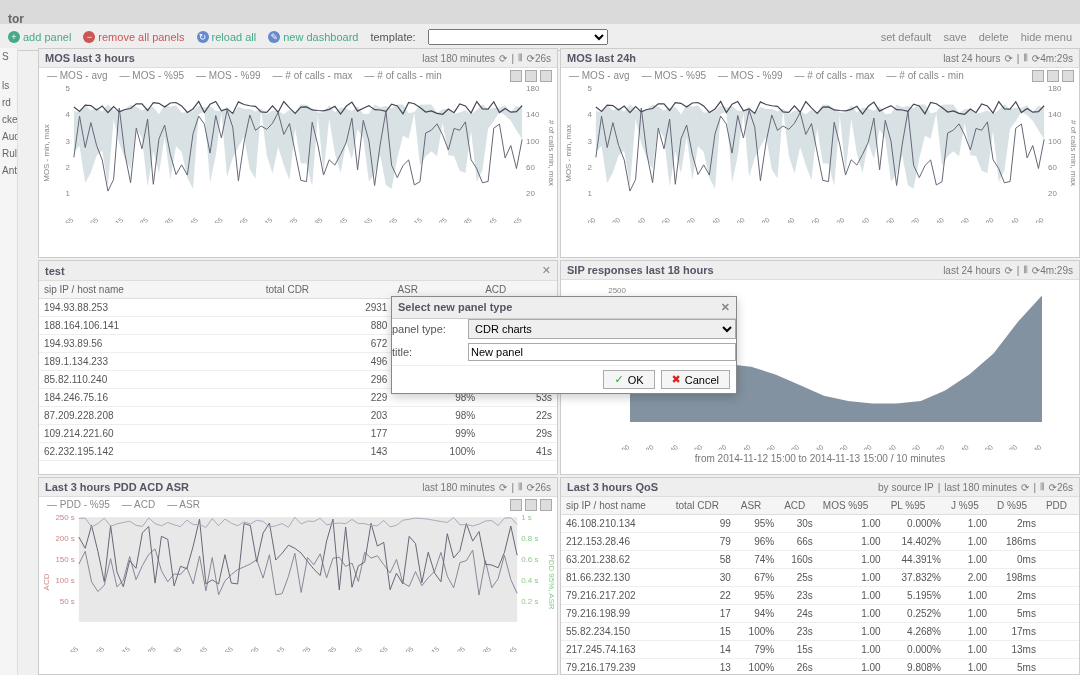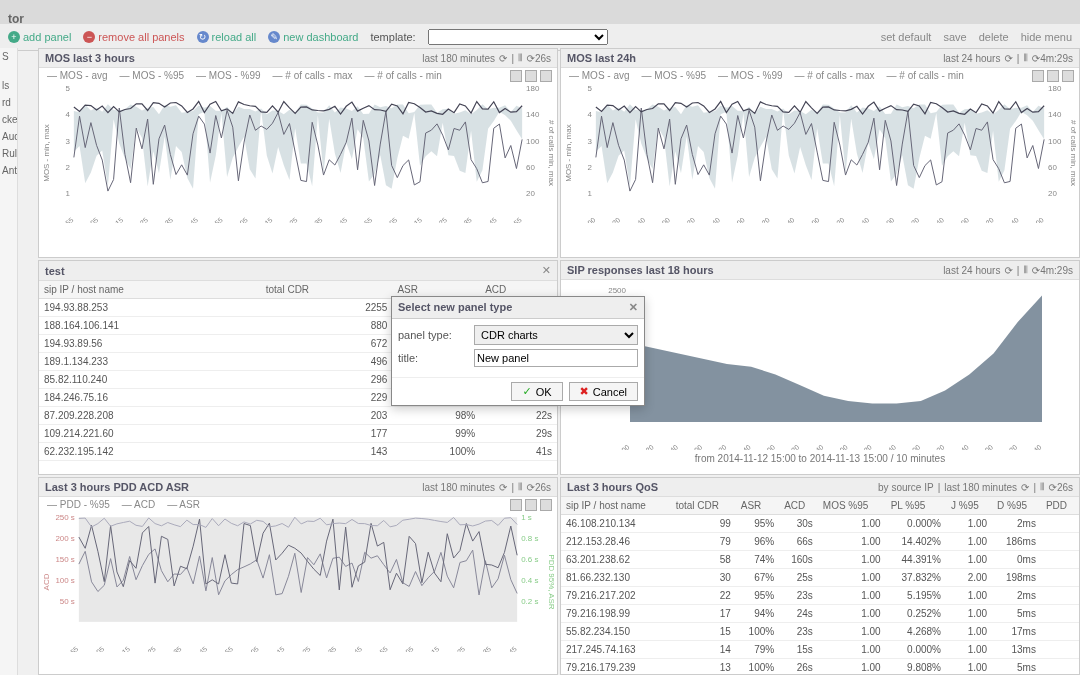--- a/index.html
+++ b/index.html
@@ -28,23 +28,23 @@
 svg { display: block; }
 .table { width: 100%; border-collapse: collapse; font-size: 10px; }
 .table th { background: #f5f5f5; padding: 3px 5px; text-align: left; border-bottom: 1px solid #ddd; color: #666; font-weight: normal; }
 .table td { padding: 3px 5px; border-bottom: 1px solid #eee; }
 .table td.num { text-align: right; }
 .close-btn { cursor: pointer; color: #888; font-size: 11px; }
 .mini-icon { width: 12px; height: 12px; display: inline-block; background: #ddd; border: 1px solid #aaa; }
 
 
 .dialog-overlay { position: fixed; inset: 0; pointer-events: none; }
-.dialog { position: absolute; left: 391px; top: 296px; width: 254px; background: #fff; border: 1px solid #888; box-shadow: 0 3px 10px rgba(0,0,0,.2); pointer-events: auto; font-size: 11px; }
+.dialog { position: absolute; left: 391px; top: 296px; width: 346px; background: #fff; border: 1px solid #888; box-shadow: 0 3px 10px rgba(0,0,0,.2); pointer-events: auto; font-size: 11px; }
 .dialog-title { background: #eee; padding: 4px 6px; display: flex; justify-content: space-between; border-bottom: 1px solid #ccc; font-weight: bold; color: #556; }
-.dialog-body { padding: 6px; }
+.dialog-body { }
 .dialog-row { display: flex; align-items: center; margin-bottom: 4px; gap: 6px; }
 .dialog-row label { width: 70px; color: #555; }
 .dialog-row select, .dialog-row input { flex: 1; font-size: 11px; padding: 2px; border: 1px solid #aaa; }
 .dialog-buttons { padding: 4px 6px; display: flex; justify-content: flex-end; gap: 6px; border-top: 1px solid #eee; }
 .dialog-buttons button { font-size: 11px; padding: 2px 10px; border: 1px solid #aaa; background: #f5f5f5; cursor: pointer; display: flex; align-items: center; gap: 4px; }
 .check { color: #2a2; }
 .xmark { color: #d22; }
 </style>
 </head>
 <body>
@@ -222,21 +222,21 @@
             <tr>
               <th>sip IP / host name</th>
               <th>total CDR</th>
               <th>ASR</th>
               <th>ACD</th>
             </tr>
           </thead>
           <tbody>
             <tr>
               <td>194.93.88.253</td>
-              <td class="num">2255</td>
+              <td class="num">2931</td>
               <td class="num">99%</td>
               <td class="num">41s</td>
             </tr>
             <tr>
               <td>188.164.106.141</td>
               <td class="num">880</td>
               <td class="num">99%</td>
               <td class="num">56s</td>
             </tr>
             <tr>

